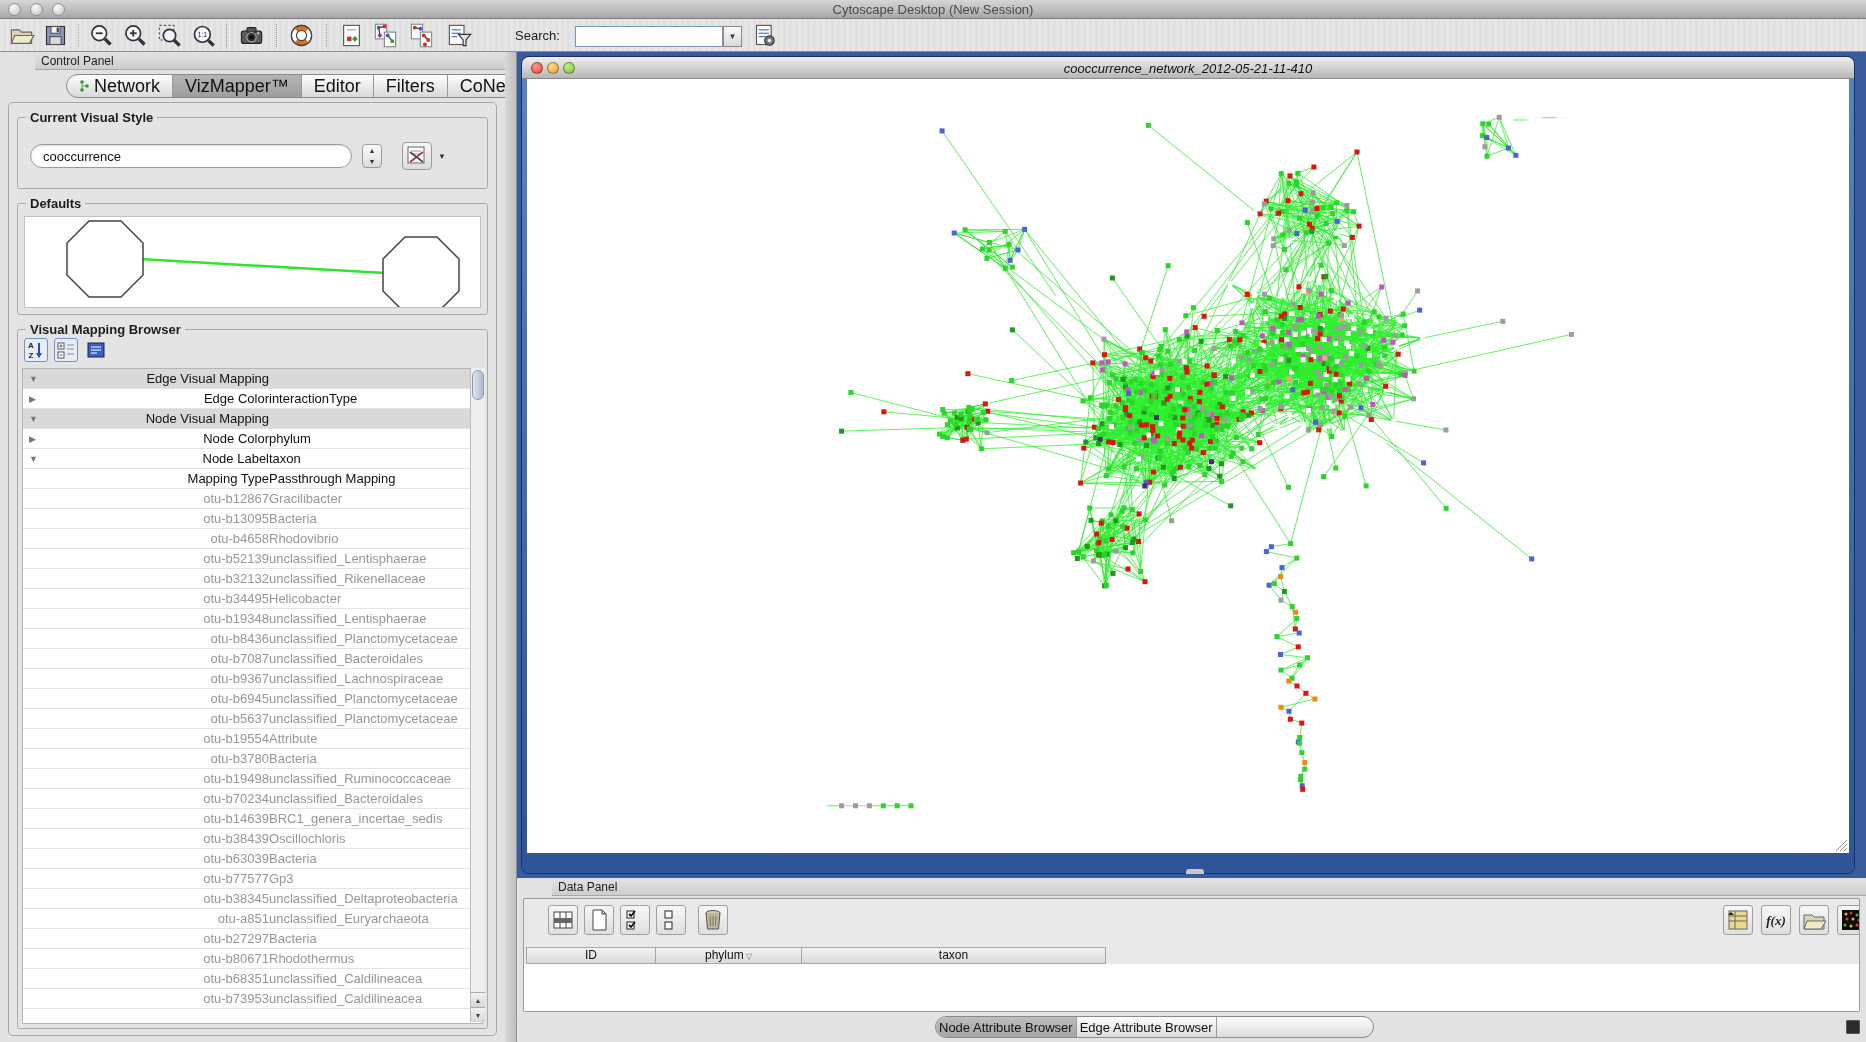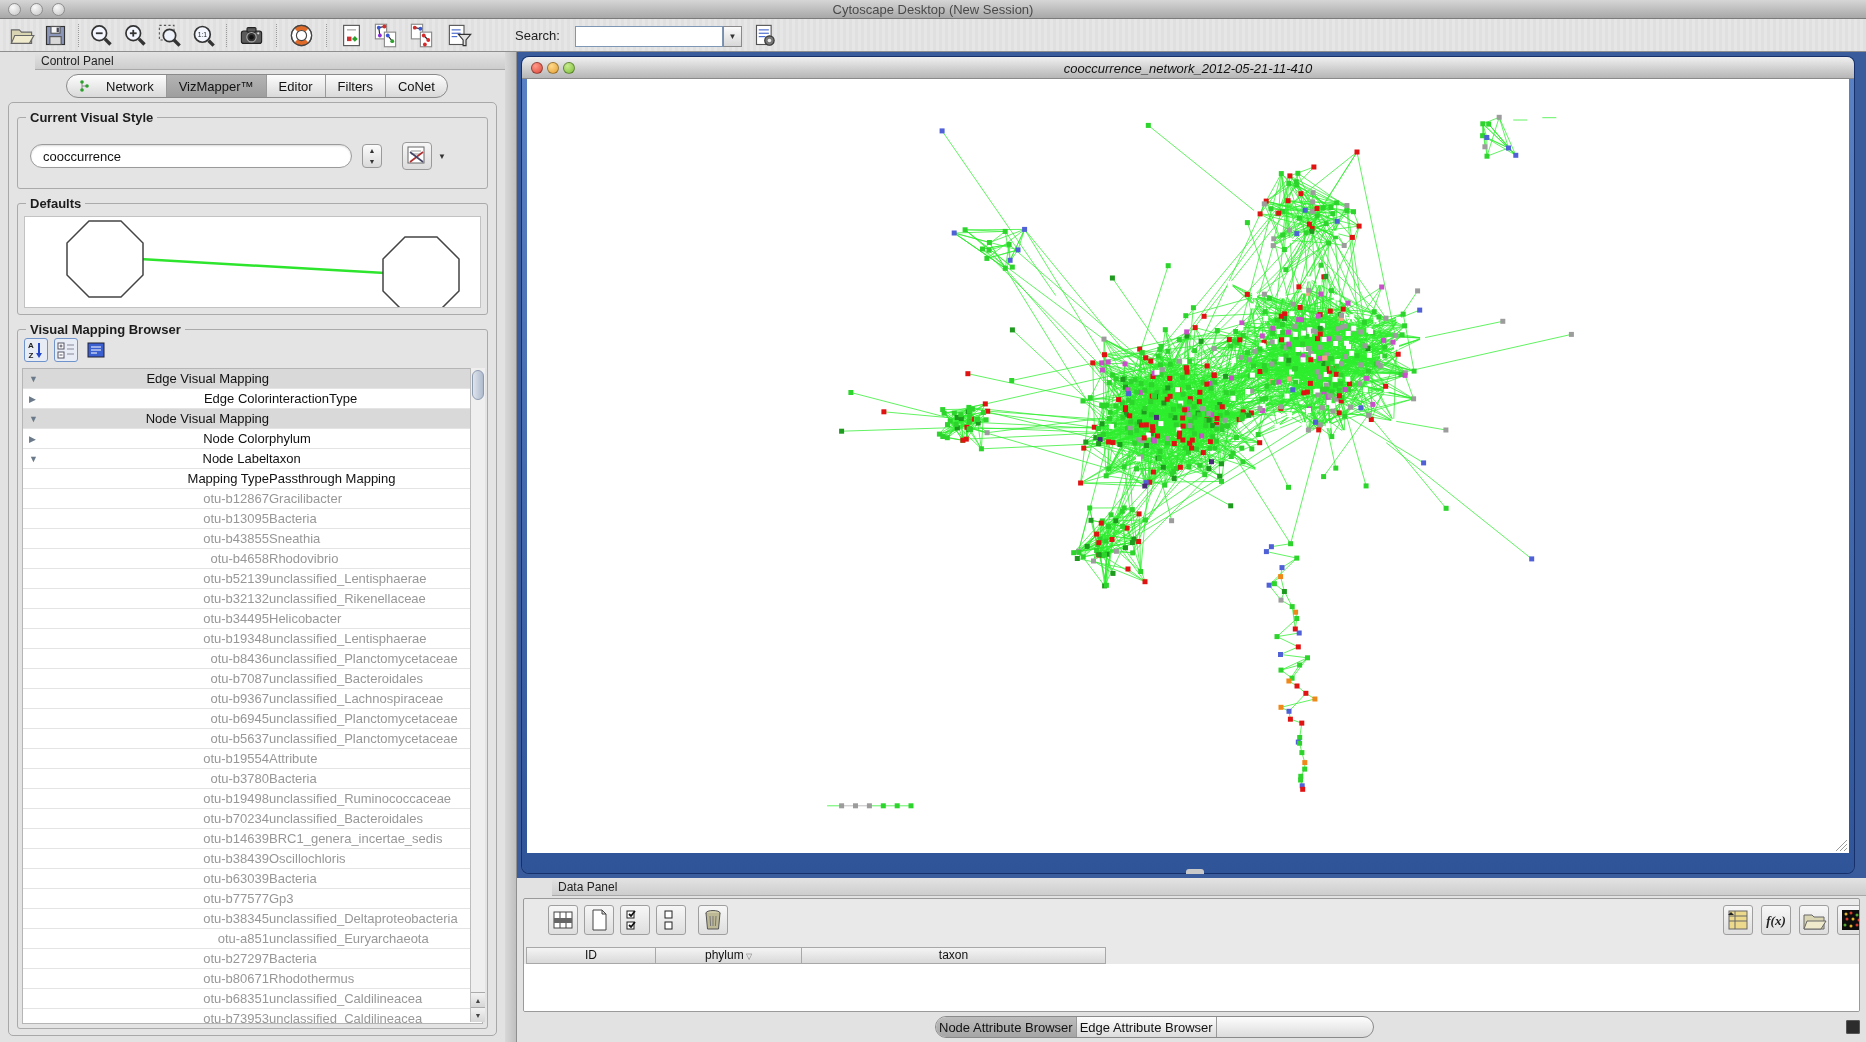--- a/index.html
+++ b/index.html
@@ -33,22 +33,22 @@
   .cp-splitter { position:absolute; left:505px; top:52px; width:12px; height:990px;
     background:linear-gradient(90deg,#d8d8d8,#bfbfbf); border-right:1px solid #8f8f8f; }
   .panel-header { position:absolute; left:0; top:0; width:100%; height:18px;
     background:linear-gradient(#e3e3e3,#cdcdcd); border-bottom:1px solid #a8a8a8;
     font-size:12px; color:#222; padding:2px 0 0 6px;margin-left:35px; }
   .float-ic { position:absolute; top:3px; right:5px; width:12px; height:12px; }
 
   .cp-tabs { position:absolute; left:66px; top:22px; height:24px; display:flex;
     border:1px solid #8a8a8a; border-radius:12px; overflow:hidden;
     background:linear-gradient(#fdfdfd,#d9d9d9); }
-  .cp-tab { height:100%; font-size:13px; color:#111; display:flex; align-items:center;
-    justify-content:center; gap:16px; border-right:1px solid #9a9a9a; padding:0 12px; }
+  .cp-tab { height:100%; font-size:18px; color:#111; display:flex; align-items:center;
+    justify-content:center; gap:4px; border-right:1px solid #9a9a9a; padding:0 12px; }
   .cp-tab:last-child{border-right:none;}
   .cp-tab.sel { background:linear-gradient(#b4b4b4,#9e9e9e); }
 
   .cp-box { position:absolute; left:8px; top:50px; width:489px; height:934px;
     border:1px solid #a8a8a8; border-radius:5px; background:#e4e4e4; }
 
   .fieldset { position:absolute; border:1px solid #aaa; border-radius:3px; }
   .fieldset > .legend { position:absolute; top:-8px; left:8px; background:#e4e4e4;
     padding:0 4px; font-size:13px; font-weight:bold; color:#1c1c1c; }
 
@@ -402,25 +402,20 @@
             </div>
             <div class="vmb-row otu">
               <span class="arr"></span>
               <span class="c1">otu-b12867</span>
               <span class="c2">Gracilibacter</span>
             </div>
             <div class="vmb-row otu">
               <span class="arr"></span>
               <span class="c1">otu-b13095</span>
               <span class="c2">Bacteria</span>
-            </div>
-            <div class="vmb-row otu">
-              <span class="arr"></span>
-              <span class="c1">otu-b43855</span>
-              <span class="c2">Sneathia</span>
             </div>
             <div class="vmb-row otu">
               <span class="arr"></span>
               <span class="c1">otu-b4658</span>
               <span class="c2">Rhodovibrio</span>
             </div>
             <div class="vmb-row otu">
               <span class="arr"></span>
               <span class="c1">otu-b52139</span>
               <span class="c2">unclassified_Lentisphaerae</span>

